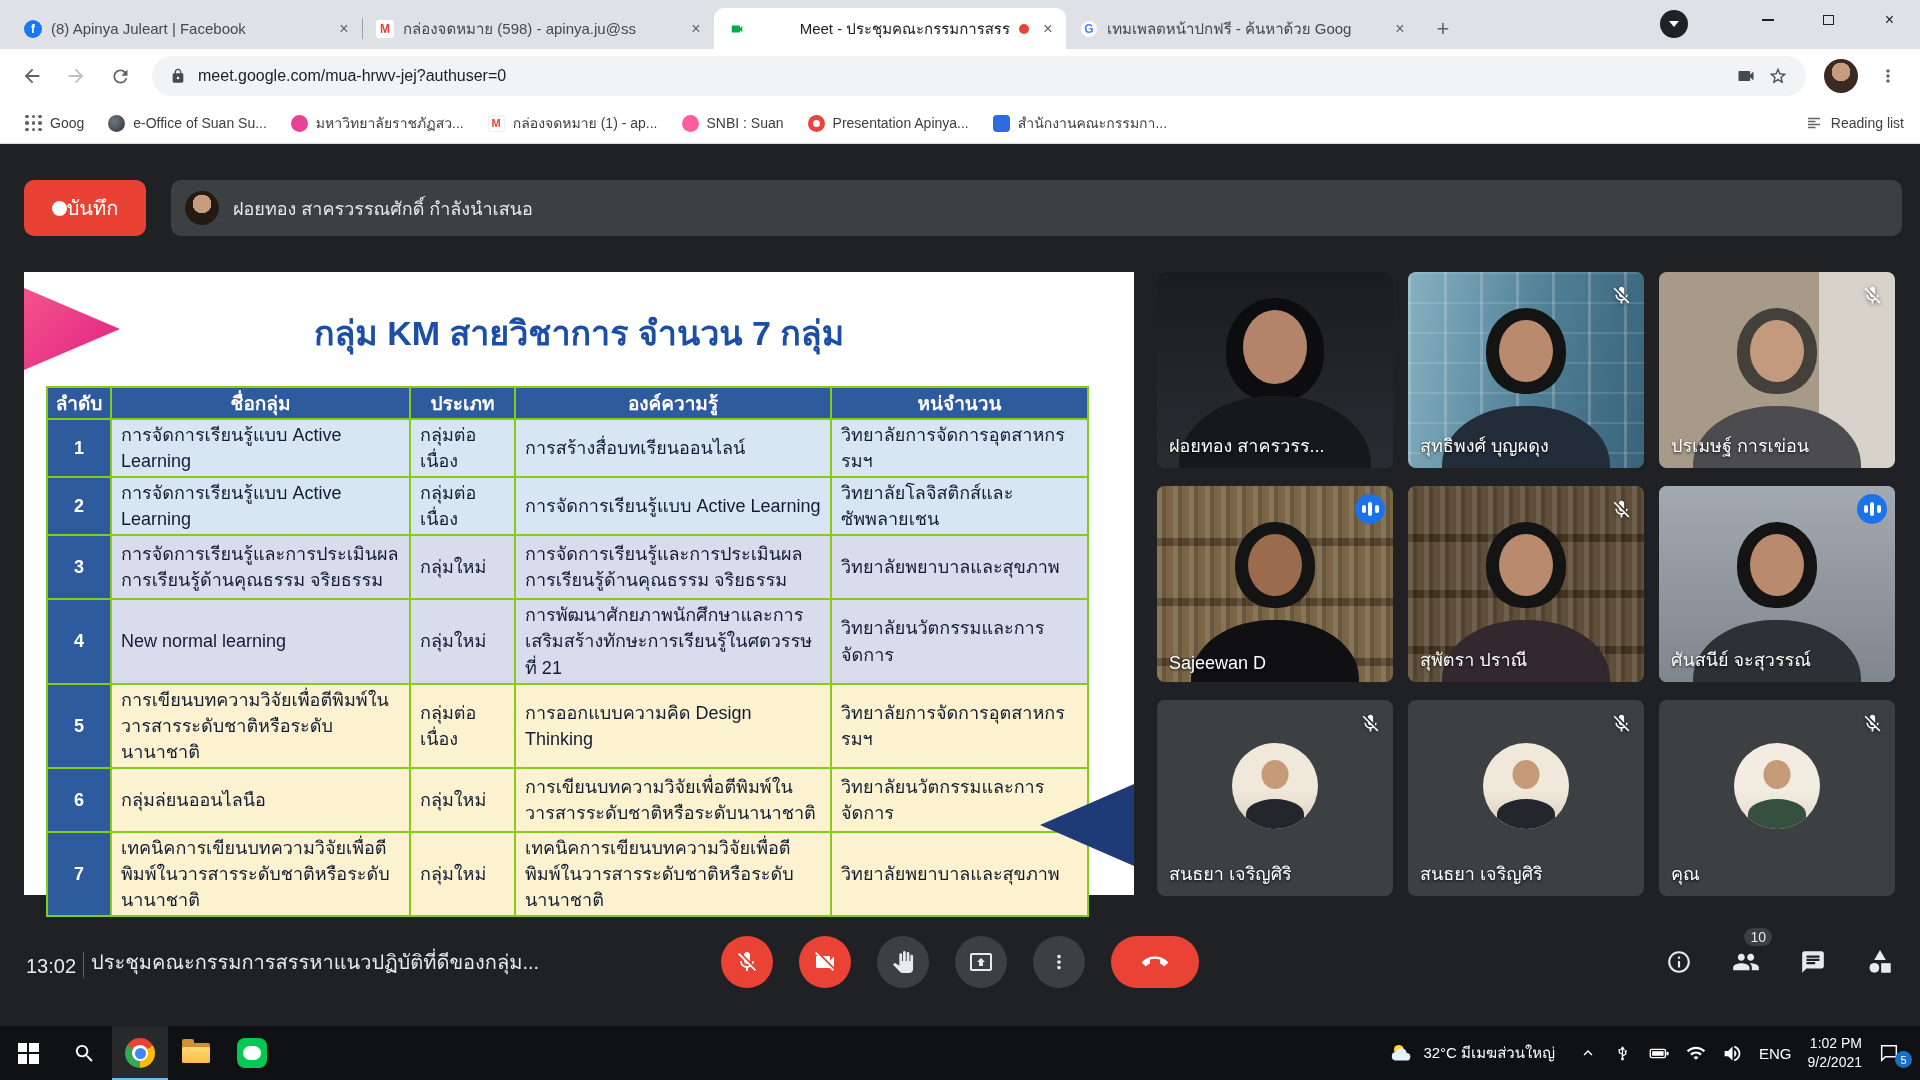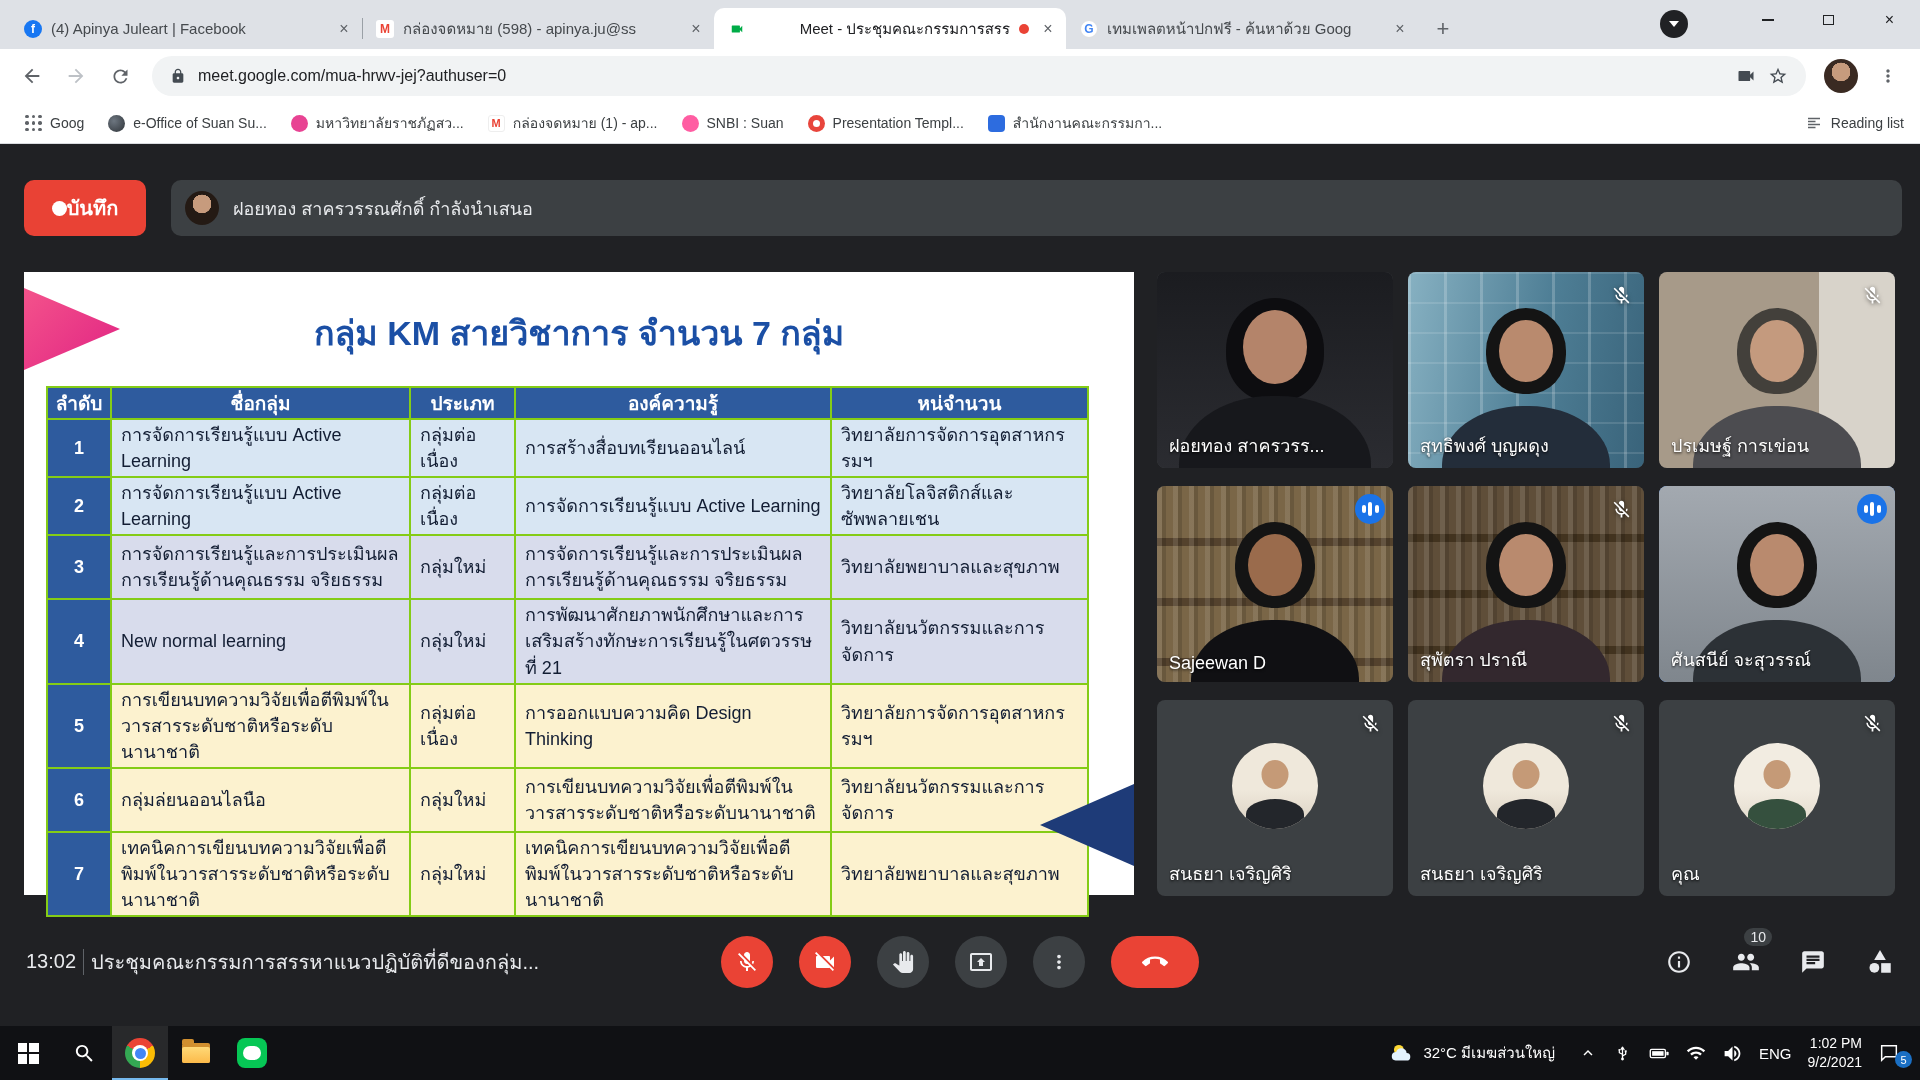--- a/index.html
+++ b/index.html
@@ -47,21 +47,21 @@
   .bfav.pink { background:#e84393; }
   .bfav.gmail { background:#fff; color:#ea4335; border:1px solid #eee; border-radius:3px; }
   .bfav.snbi { background:#ff5da2; }
   .bfav.target { background:#e8453c; position:relative; }
   .bfav.target::after { content:""; width:7px; height:7px; border-radius:50%; background:#fff; margin:auto; }
   .bfav.office { background:#2d6cdf; border-radius:4px; }
   .readinglist { margin-left:auto; display:flex; align-items:center; gap:8px; color:#3c4043; }
 
   
   .meet { position:absolute; top:144px; left:0; width:1920px; height:882px; background:#202124; }
-  .record-btn { position:absolute; left:24px; top:36px; width:122px; height:56px; border:none; background:#e94235; border-radius:10px; display:flex; align-items:center; justify-content:center; color:#fff; font-size:20px; font-weight:bold; }
+  .record-btn { position:absolute; left:24px; top:36px; width:122px; height:56px; border:none; background:#e94235; border-radius:10px; display:flex; align-items:center; justify-content:center; color:#fff; font-size:20px; font-weight:normal; }
   .record-btn .dot { width:15px; height:15px; border-radius:50%; background:#fff; }
   .presenter { position:absolute; left:171px; top:36px; right:18px; height:56px; background:#3c4043; border-radius:10px; display:flex; align-items:center; gap:14px; padding:0 14px; color:#e8eaed; font-size:18px; }
   .presenter .pavatar { width:34px; height:34px; border-radius:50%; background:radial-gradient(circle at 50% 38%, #c79b7d 0 34%, #241a14 35% 100%); flex:none; }
 
   
   .slide { position:absolute; left:24px; top:128px; width:1110px; height:623px; background:#fff; }
   .pink-arrow { position:absolute; left:0; top:16px; width:96px; height:82px; background:linear-gradient(135deg,#f4538b,#e02383); clip-path:polygon(0 0,100% 50%,0 100%); }
   .blue-arrow { position:absolute; right:0; bottom:29px; width:94px; height:82px; background:#1e3b78; clip-path:polygon(100% 0,100% 100%,0 50%); }
   .slide-title { position:absolute; top:34px; left:0; right:0; text-align:center; font-size:34px; font-weight:bold; color:#1b4fa5; }
   .km-table { position:absolute; left:22px; top:114px; width:1041px; border-collapse:collapse; table-layout:fixed; font-size:18px; color:#121d33; }
@@ -101,21 +101,21 @@
   .speak i { width:4px; background:#fff; border-radius:2px; }
   .speak i:nth-child(1){ height:8px; } .speak i:nth-child(2){ height:14px; } .speak i:nth-child(3){ height:8px; }
   .avatar { position:absolute; left:50%; top:44%; transform:translate(-50%,-50%); width:86px; height:86px; border-radius:50%; overflow:hidden; background:linear-gradient(180deg,#efe8db 55%,#d9cfc0); }
   .mini-head { position:absolute; left:50%; top:20%; transform:translateX(-50%); width:27px; height:29px; border-radius:50%; background:#c59a77; }
   .mini-body { position:absolute; left:50%; bottom:0; transform:translateX(-50%); width:58px; height:30px; border-radius:50% 50% 0 0; background:#23262b; }
   .t9 .avatar { background:linear-gradient(180deg,#f2ece1 55%,#e0d8c9); }
   .t9 .mini-body { background:#35503e; }
 
   
   .meet-footer { position:absolute; left:0; top:781px; width:1920px; height:73px; display:flex; align-items:center; padding:0 26px; color:#e8eaed; }
-  .mf-left { display:flex; align-items:center; gap:7px; }
+  .mf-left { display:flex; align-items:flex-end; gap:7px; }
   .mf-time { font-size:20px; }
   .mf-sep { width:1px; height:26px; background:#5f6368; }
   .mf-title { font-size:20px; max-width:470px; white-space:nowrap; overflow:hidden; text-overflow:ellipsis; }
   .mf-center { position:absolute; left:50%; transform:translateX(-50%); display:flex; align-items:center; gap:26px; }
   .ctrl { width:52px; height:52px; border-radius:50%; border:none; background:#3c4043; color:#e8eaed; display:flex; align-items:center; justify-content:center; }
   .ctrl.red { background:#ea4335; color:#fff; }
   .ctrl.hangup { width:88px; border-radius:26px; background:#ea4335; color:#fff; }
   .mf-right { margin-left:auto; display:flex; align-items:center; gap:40px; }
   .mf-ic { color:#e8eaed; position:relative; display:flex; }
   .badge10 { position:absolute; top:-20px; right:-12px; background:#3c4043; color:#e8eaed; font-size:14px; border-radius:10px; padding:1px 6px; }
@@ -140,21 +140,21 @@
   .clock { display:flex; flex-direction:column; align-items:flex-end; font-size:14px; line-height:1.35; }
   .notif { position:relative; display:flex; padding-right:8px; }
   .nbadge { position:absolute; right:-4px; bottom:-4px; min-width:17px; height:17px; border-radius:50%; background:#1a6fc4; color:#fff; font-size:11px; display:flex; align-items:center; justify-content:center; }
 </style>
 </head>
 <body>
 
 <div class="tabstrip">
   <div class="tab">
     <span class="fav fb">f</span>
-    <span class="ttitle">(4) Apinya Juleart | Facebook</span>
+    <span class="ttitle">(8) Apinya Juleart | Facebook</span>
     <span class="tclose">×</span>
   </div>
   <div class="tab sep">
     <span class="fav gm">M</span>
     <span class="ttitle">กล่องจดหมาย (598) - apinya.ju@ss</span>
     <span class="tclose">×</span>
   </div>
   <div class="tab active">
     <span class="fav" style="background:#fff">
       <svg width="14" height="14" viewBox="0 0 24 24" fill="#00ac47">
@@ -253,21 +253,21 @@
   <div class="bm">
     <span class="bfav gmail">M</span>
     <span>กล่องจดหมาย (1) - ap...</span>
   </div>
   <div class="bm">
     <span class="bfav snbi"></span>
     <span>SNBI : Suan</span>
   </div>
   <div class="bm">
     <span class="bfav target"></span>
-    <span>Presentation Templ...</span>
+    <span>Presentation Apinya...</span>
   </div>
   <div class="bm">
     <span class="bfav office"></span>
     <span>สำนักงานคณะกรรมกา...</span>
   </div>
   <div class="readinglist">
     <svg width="18" height="18" viewBox="0 0 24 24" fill="#5f6368">
         <path d="M4 5h16v2H4zm0 4h10v2H4zm0 4h16v2H4zm0 4h10v2H4z"></path>
       </svg>
     <span>Reading list</span>

